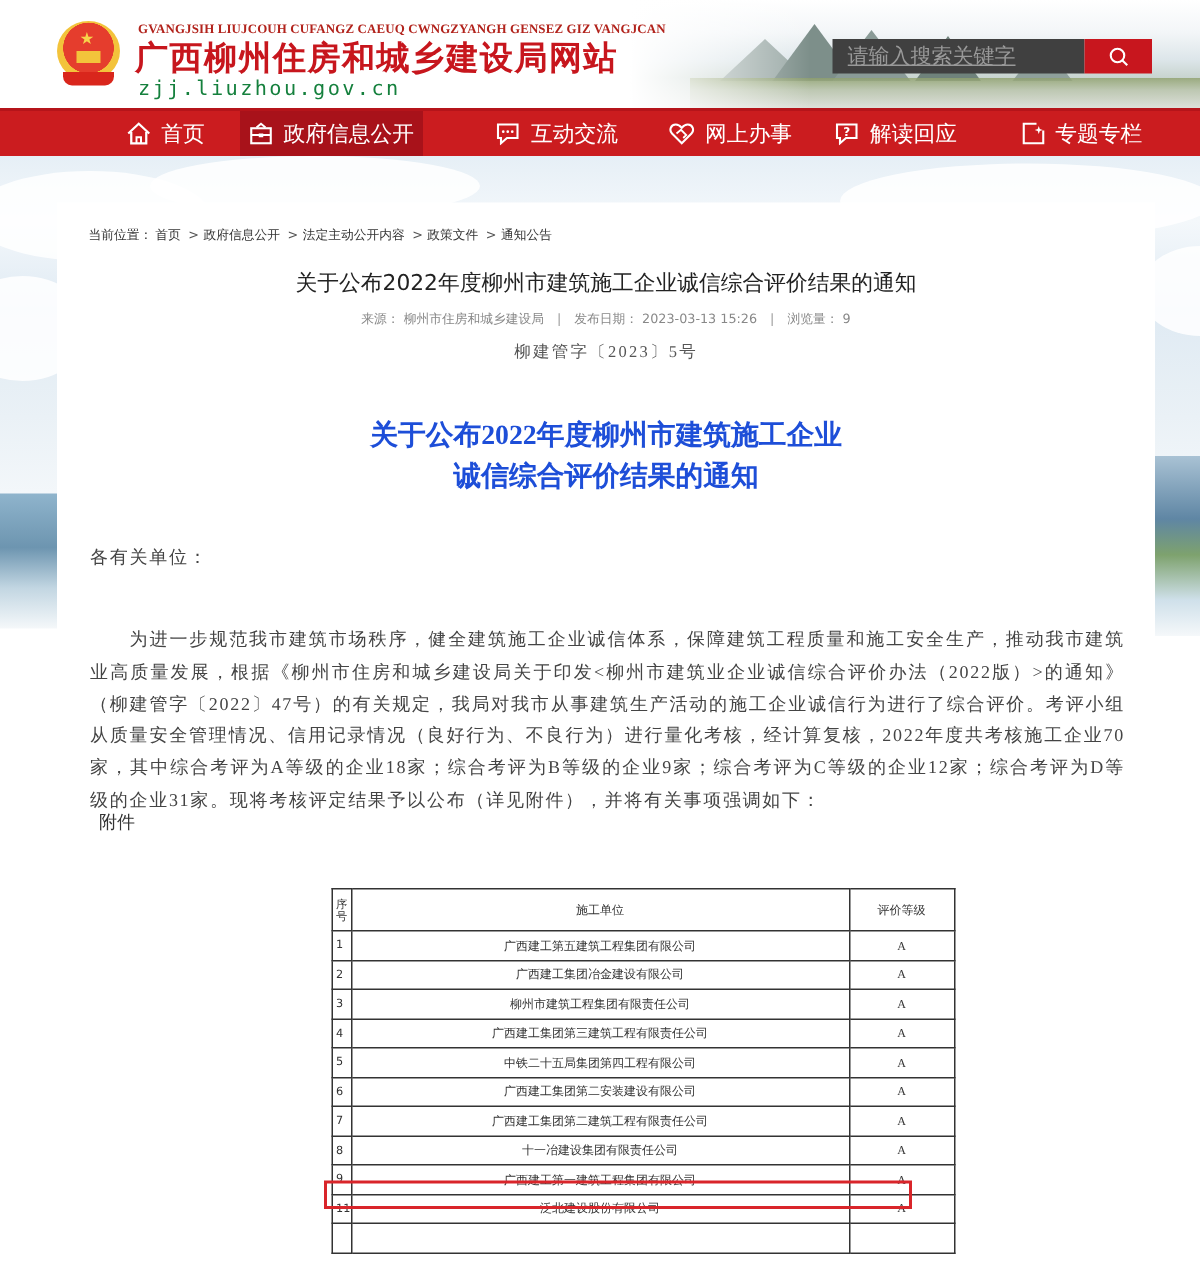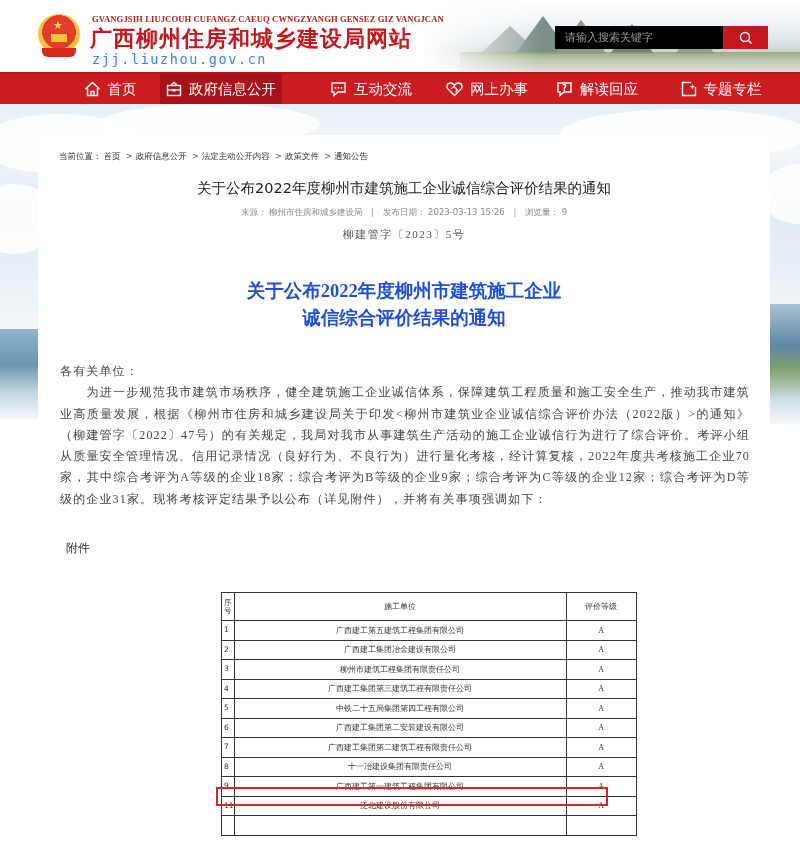--- a/index.html
+++ b/index.html
@@ -26,24 +26,24 @@
     background: radial-gradient(circle at 50% 45%, #e53d2d 0 55%, #f3c33b 56% 100%); }
   .emblem .star { position: absolute; left: 15px; top: 6px; color: #f7d44a; font-size: 11px; line-height: 11px; }
   .emblem .tower { position: absolute; left: 13px; top: 20px; width: 16px; height: 8px; background: #f3c33b; }
   .emblem .ribbon { position: absolute; left: 4px; top: 34px; width: 34px; height: 9px; background: #d9261c; border-radius: 0 0 6px 6px; }
 
   .site-pinyin { position: absolute; left: 92px; top: 14px; font-family: "Liberation Serif", serif; font-size: 8.6px;
     font-weight: bold; color: #b2231c; letter-spacing: 0.1px; white-space: nowrap; }
   .site-title { position: absolute; left: 90px; top: 24px; font-size: 22px; font-weight: bold; color: #c7161d;
     letter-spacing: 1px; white-space: nowrap; }
   .site-domain { position: absolute; left: 92px; top: 51px; font-family: "DejaVu Sans Mono", monospace; font-size: 13.5px;
-    color: #3b82f6; letter-spacing: 1.6px; white-space: nowrap; }
-
-  .search-box { position: absolute; left: 555px; top: 26px; width: 168px; height: 23px; background: #000000; border: 0;
-    font-size: 11px; color: #999; padding: 0 10px; line-height: 23px; }
+    color: #15803d; letter-spacing: 1.6px; white-space: nowrap; }
+
+  .search-box { position: absolute; left: 555px; top: 26px; width: 168px; height: 23px; background: #404040; border: 0;
+    font-size: 14px; color: #999; padding: 0 10px; line-height: 23px; text-decoration: underline; }
   .search-box::placeholder { color: #999; }
   .search-btn { position: absolute; left: 723px; top: 26px; width: 45px; height: 23px; background: #c8161e;
     display: flex; align-items: center; justify-content: center; cursor: pointer; }
 
   
   .nav { position: absolute; left: 0; top: 72px; width: 800px; height: 32px; background: #cb1c1f;
     border-top: 2px solid #b5141a; display: flex; }
   .nav-item { height: 30px; display: flex; align-items: center; justify-content: center; color: #fff; font-size: 14.5px;
     cursor: pointer; white-space: nowrap; }
   .nav-item.active { background: #a8121a; }
@@ -69,21 +69,21 @@
   .meta .divider { margin: 0 6px; color: #999; }
   .docnum { position: absolute; left: 0; width: 732px; top: 92px; text-align: center; font-family: "Liberation Serif", serif;
     font-size: 11px; color: #555; letter-spacing: 1.5px; }
 
   .doc-heading { position: absolute; left: 0; width: 732px; top: 143px; text-align: center;
     font-family: "Liberation Serif", "DejaVu Serif", serif; font-weight: bold; font-size: 18.5px; line-height: 27px; color: #1d4ed8; }
 
   .body-text { position: absolute; left: 22px; top: 226px; width: 690px; font-family: "Liberation Serif", "DejaVu Serif", serif;
     font-size: 12px; color: #444; line-height: 21.3px; letter-spacing: 1.15px; text-align: justify; }
   .body-text .salute { display: block; }
-  .body-text .para { display: block; text-indent: 2.2em; }
+  .body-text .para { display: block; text-indent: 2.2em; margin-top: 34px; }
 
   .attachment { position: absolute; left: 28px; top: 405px; font-size: 12px; color: #333; }
 
   
   .tbl-title { position: absolute; left: 0; width: 732px; top: 427px; text-align: center; font-size: 13px; color: #222; padding-left: 30px; }
   .tbl { position: absolute; left: 183px; top: 457px; border-collapse: collapse; font-size: 8px; color: #333; }
   .tbl th, .tbl td { border: 1px solid #333; text-align: center; font-weight: normal; }
   .tbl th { height: 28px; }
   .tbl td { height: 19.5px; }
   .tbl .c-no { width: 12px; font-size: 7.5px; line-height: 8px; text-align: left; padding-left: 2px; }

